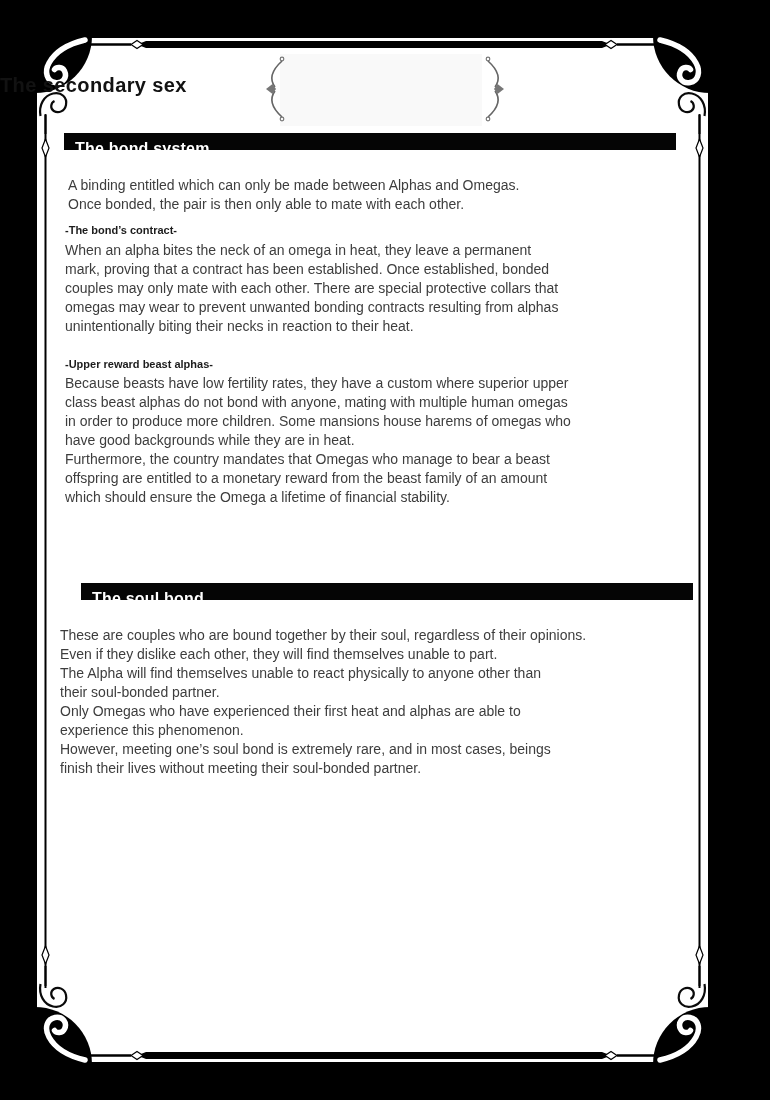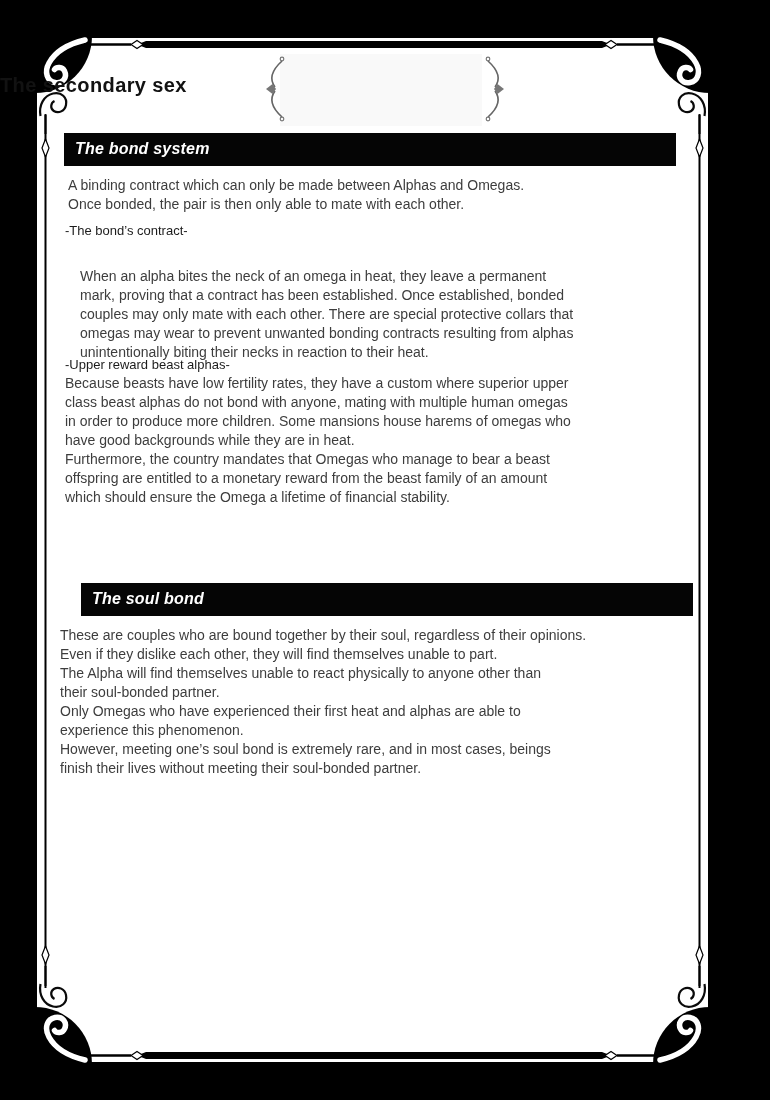--- a/index.html
+++ b/index.html
@@ -21,42 +21,41 @@
   }
   .page-title{
     position:absolute;left:0;top:74px;width:770px;
     font-size:20px;font-weight:bold;color:#121212;
     letter-spacing:0.4px;
   }
   .bracket{position:absolute;width:30px;height:70px;}
   .bracket.left{left:263px;top:54px;}
   .bracket.right{left:477px;top:54px;}
   .section-bar{
-    position:absolute;left:64px;width:612px;height:33px;
+    position:absolute;left:64px;width:612px;height:17px;
     background:#050505;
     color:#fff;font-weight:bold;font-size:16px;
     line-height:31px;padding-left:11px;box-sizing:border-box;
     letter-spacing:0.2px;
-    font-style:italic;
   }
   .bar-1{top:133px;}
   .bar-2{top:583px;margin-left:17px;}
   .body-text{
     position:absolute;
     font-size:14px;line-height:19px;color:#3d3d3d;
     white-space:pre-line;width:648px;
   }
   .sub-heading{
     position:absolute;
-    font-size:13px;line-height:19px;font-weight:normal;color:#1c1c1c;
+    font-size:11px;line-height:19px;font-weight:bold;color:#1c1c1c;
     white-space:pre-line;
   }
   .p-intro{left:68px;top:176px;}
   .h-sub1{left:65px;top:221px;}
-  .p-sub1{left:80px;top:241px;margin-top:26px;}
+  .p-sub1{left:65px;top:241px;}
   .h-sub2{left:65px;top:355px;}
   .p-sub2{left:65px;top:374px;}
   .p-soul{left:60px;top:626px;}
 </style>
 </head>
 <body>
 
 <div class="paper"></div>
 
 <svg class="frame-svg" width="770" height="1100" viewBox="0 0 770 1100">
@@ -124,21 +123,21 @@
     <circle cx="19" cy="65" r="1.8" fill="none" stroke="#777" stroke-width="1.2"></circle>
   </g>
 </svg>
 
 <div class="page-title">The secondary sex</div>
 
 <div class="section-bar bar-1">
   <span>The bond system</span>
 </div>
 
-<div class="body-text p-intro">A binding contract which can only be made between Alphas and Omegas.
+<div class="body-text p-intro">A binding entitled which can only be made between Alphas and Omegas.
 Once bonded, the pair is then only able to mate with each other.</div>
 
 <div class="sub-heading h-sub1">-The bond’s contract-</div>
 <div class="body-text p-sub1">When an alpha bites the neck of an omega in heat, they leave a permanent
 mark, proving that a contract has been established. Once established, bonded
 couples may only mate with each other. There are special protective collars that
 omegas may wear to prevent unwanted bonding contracts resulting from alphas
 unintentionally biting their necks in reaction to their heat.</div>
 
 <div class="sub-heading h-sub2">-Upper reward beast alphas-</div>

